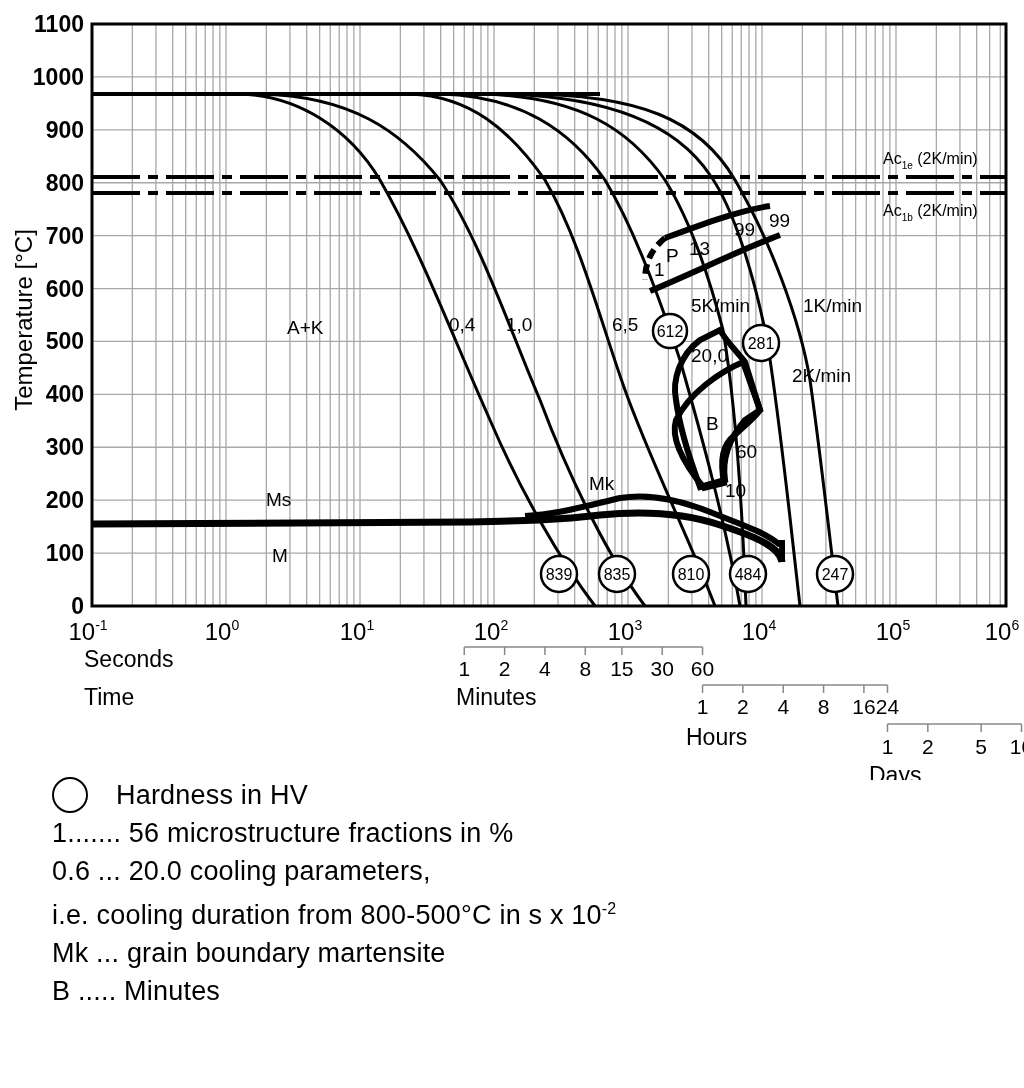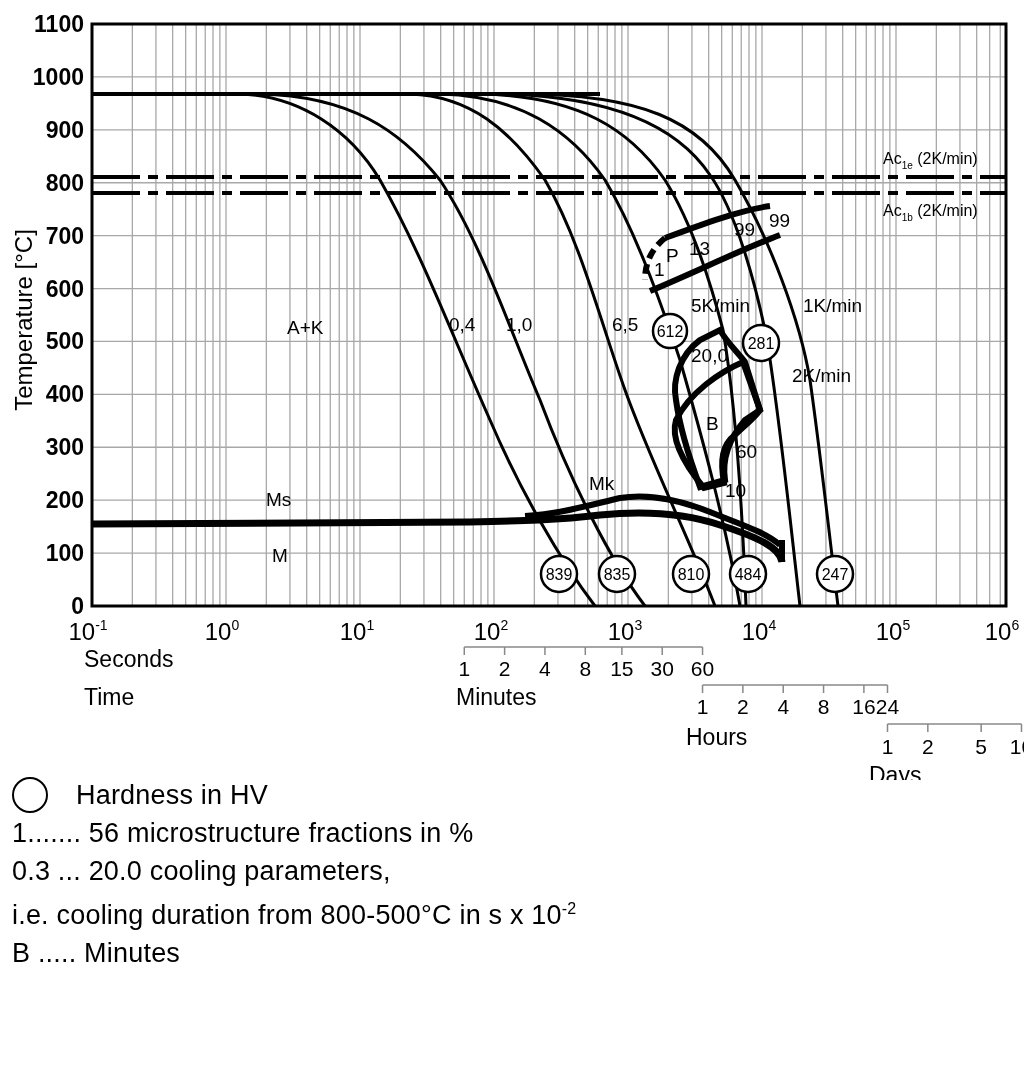--- a/index.html
+++ b/index.html
@@ -1,20 +1,20 @@
 <!DOCTYPE html>
 <html><head>
 <meta charset="utf-8">
 <style>
   html, body { margin: 0; padding: 0; background: #ffffff; }
   body { width: 1024px; height: 1088px; position: relative; overflow: hidden;
          font-family: "Liberation Sans", "DejaVu Sans", sans-serif; color: #000; }
   #chart-svg { position: absolute; left: 0; top: 0; }
   .legend { position: absolute; left: 12px; top: 776px; width: 900px; }
-  .legend-line { font-size: 27px; line-height: 38px; white-space: nowrap; letter-spacing: 0.2px; }
+  .legend-line { font-size: 27px; line-height: 38px; white-space: nowrap; letter-spacing: 0.2px; margin-left: 40px; }
   .legend-first { display: flex; align-items: center; }
   .legend-circle { width: 36px; height: 36px; border: 2.5px solid #000; border-radius: 50%;
                    box-sizing: border-box; margin-right: 28px; }
   .sup { font-size: 16px; vertical-align: super; }
 </style>
 </head>
 <body>
 
 <svg id="chart-svg" width="1024" height="780" viewBox="0 0 1024 780" xmlns="http://www.w3.org/2000/svg">
   <defs>
@@ -264,16 +264,17 @@
     </g>
   </g>
 </svg>
 
 <div class="legend">
   <div class="legend-line legend-first">
     <span class="legend-circle"></span>
     <span>Hardness in HV</span>
   </div>
   <div class="legend-line">1....... 56 microstructure fractions in %</div>
-  <div class="legend-line">0.3 ... 20.0 cooling parameters,</div>
+  <div class="legend-line">0.6 ... 20.0 cooling parameters,</div>
   <div class="legend-line"><span>i.e. cooling duration from 800-500°C in s x 10</span><span class="sup">-2</span></div>
+  <div class="legend-line">Mk ... grain boundary martensite</div>
   <div class="legend-line">B ..... Minutes</div>
 </div>
 
 </body></html>

